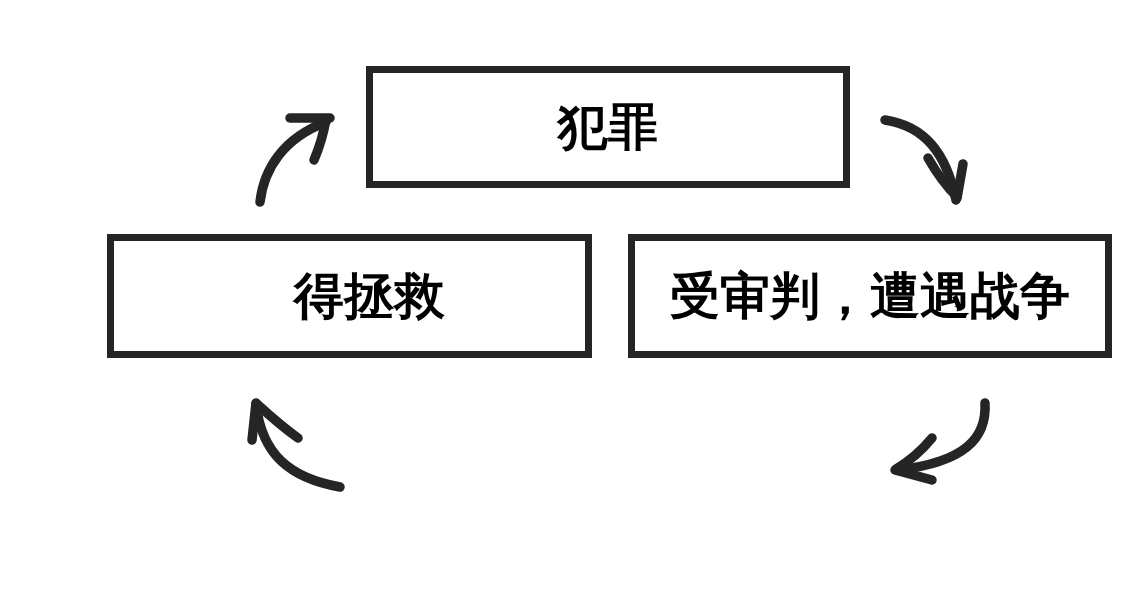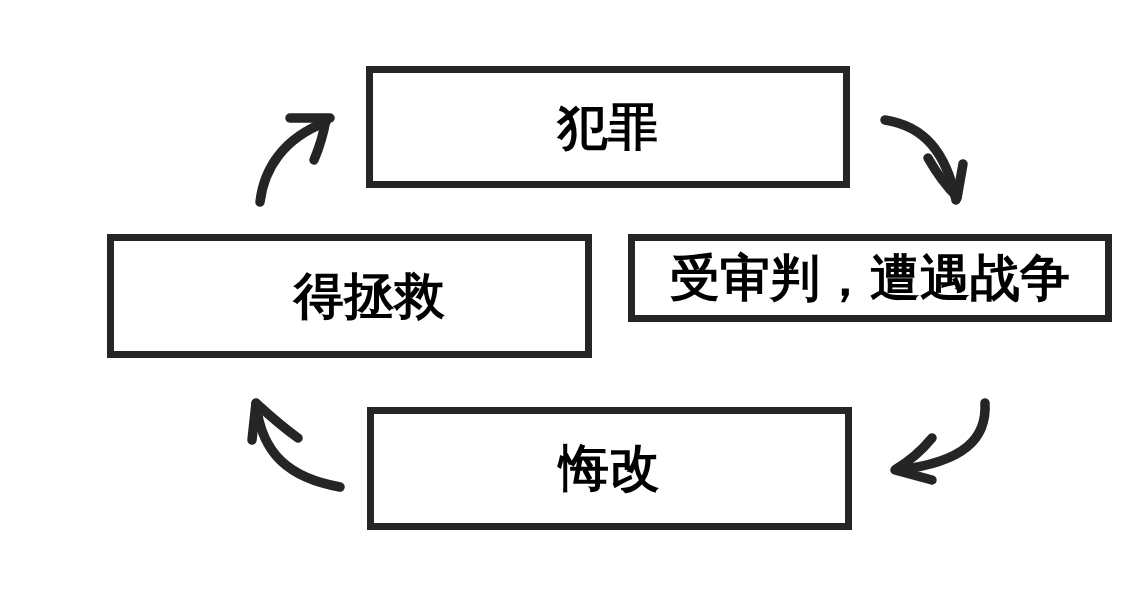--- a/index.html
+++ b/index.html
@@ -40,21 +40,21 @@
   #node-crime {
     left: 326px;
     top: 66px;
     width: 484px;
     height: 122px;
   }
   #node-judgment {
     left: 588px;
     top: 234px;
     width: 484px;
-    height: 88px;
+    height: 124px;
   }
   #node-judgment .node-label {
     font-size: 50px;
     letter-spacing: 0px;
   }
   #node-repent {
     left: 327px;
     top: 407px;
     width: 485px;
     height: 123px;
@@ -115,21 +115,18 @@
   </svg>
 
   <div class="node" id="node-crime">
     <span class="node-label">犯罪</span>
   </div>
 
   <div class="node" id="node-judgment">
     <span class="node-label">受审判，遭遇战争</span>
   </div>
 
-  <div class="node" id="node-repent">
-    <span class="node-label">悔改</span>
-  </div>
 
   <div class="node" id="node-saved">
     <span class="node-label">得拯救</span>
   </div>
 
 </div>
 
 </body></html>

